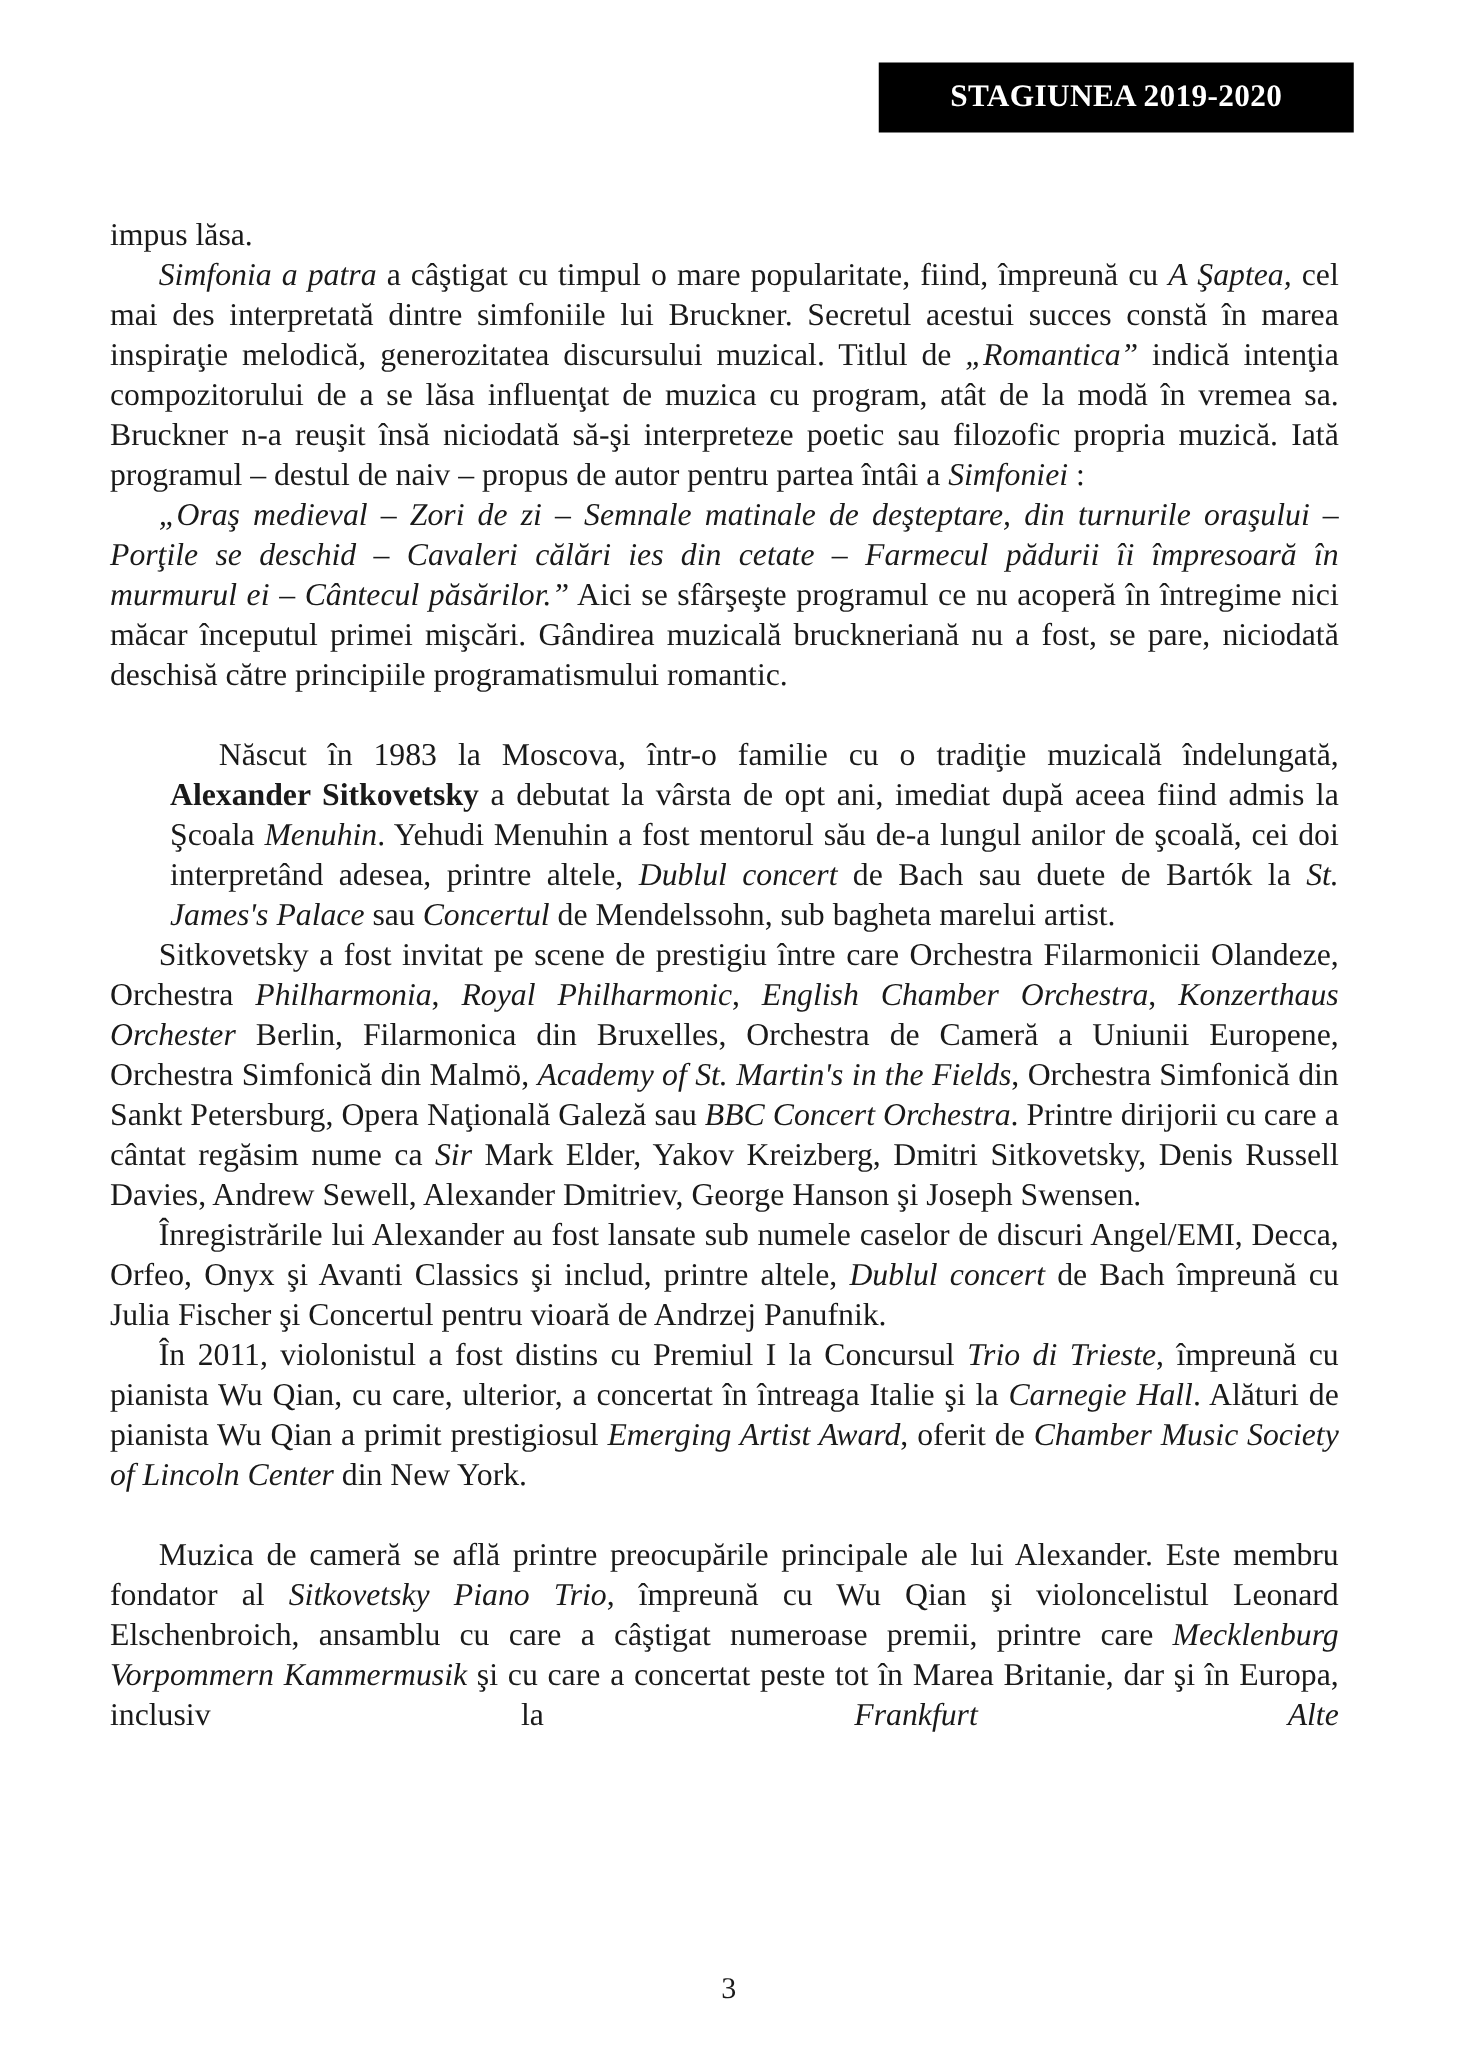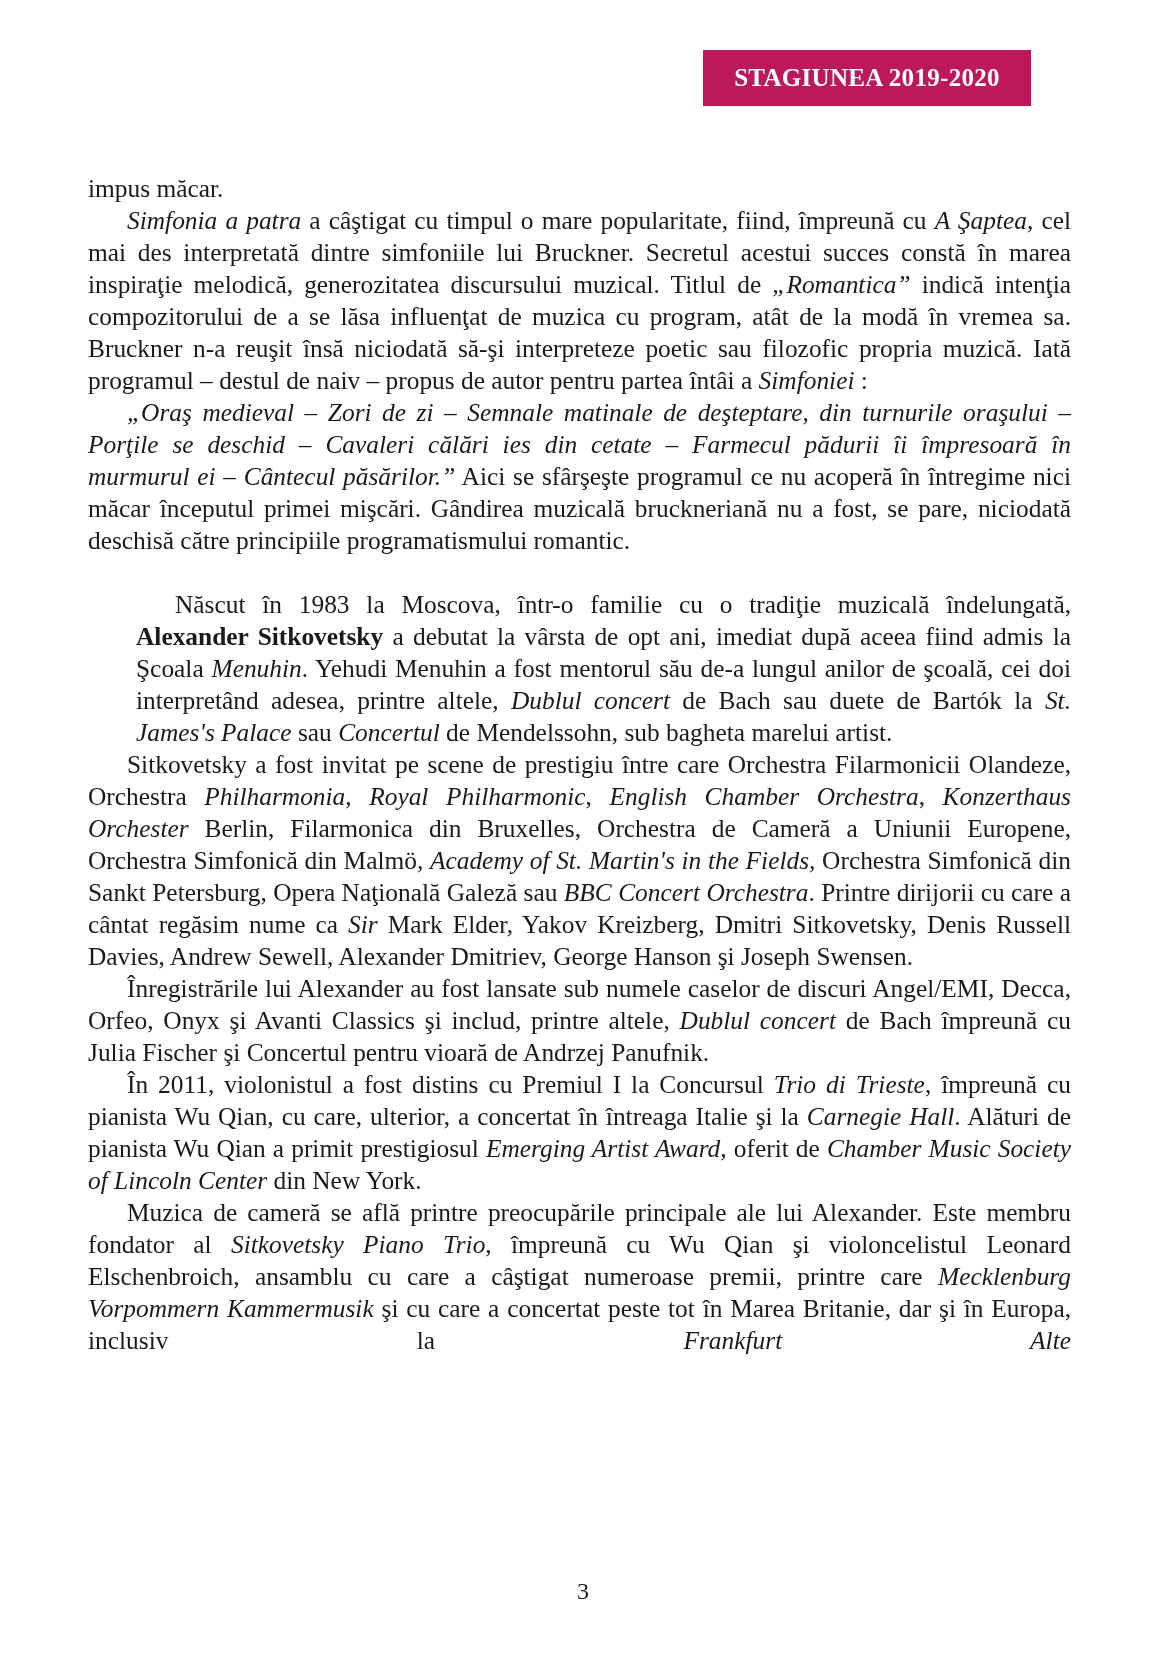--- a/index.html
+++ b/index.html
@@ -12,23 +12,23 @@
     height: 1654px;
     position: relative;
     overflow: hidden;
     font-family: "Liberation Serif", "DejaVu Serif", serif;
     color: #1a1a1a;
   }
   .header-badge {
     position: absolute;
     left: 703px;
     top: 50px;
-    width: 328px;
+    width: 380px;
     height: 56px;
-    background: #be185d;
+    background: #000000;
     display: flex;
     align-items: center;
     justify-content: center;
   }
   .header-badge span {
     color: #ffffff;
     font-family: "Liberation Serif", "DejaVu Serif", serif;
     font-weight: bold;
     font-size: 25px;
     letter-spacing: 0.3px;
@@ -48,20 +48,21 @@
   }
   .content p.noindent {
     text-indent: 0;
   }
   .content p.gap {
     margin-top: 32px;
     margin-left: 48px;
   }
   .content p.last {
     text-align-last: justify;
+    margin-top: 32px;
   }
   .content i { font-style: italic; }
   .content b { font-weight: bold; }
   .page-number {
     position: absolute;
     left: 0;
     width: 1166px;
     top: 1578px;
     text-align: center;
     font-size: 24px;
@@ -69,21 +70,21 @@
   }
 </style>
 </head>
 <body>
 
 <div class="header-badge">
   <span>STAGIUNEA 2019-2020</span>
 </div>
 
 <div class="content">
-  <p class="noindent"><span>impus măcar.</span></p>
+  <p class="noindent"><span>impus lăsa.</span></p>
   <p><i>Simfonia a patra</i><span> a câştigat cu timpul o mare popularitate, fiind, împreună cu </span><i>A Şaptea,</i><span> cel mai des interpretată dintre simfoniile lui Bruckner. Secretul acestui succes constă în marea inspiraţie melodică, generozitatea discursului muzical. Titlul de </span><i>„Romantica”</i><span> indică intenţia compozitorului de a se lăsa influenţat de muzica cu program, atât de la modă în vremea sa. Bruckner n-a reuşit însă niciodată să-şi interpreteze poetic sau filozofic propria muzică. Iată programul – destul de naiv – propus de autor pentru partea întâi a </span><i>Simfoniei</i><span> :</span></p>
   <p><i>„Oraş medieval – Zori de zi – Semnale matinale de deşteptare, din turnurile oraşului – Porţile se deschid – Cavaleri călări ies din cetate – Farmecul pădurii îi împresoară în murmurul ei – Cântecul păsărilor.”</i><span> Aici se sfârşeşte programul ce nu acoperă în întregime nici măcar începutul primei mişcări. Gândirea muzicală bruckneriană nu a fost, se pare, niciodată deschisă către principiile programatismului romantic.</span></p>
   <p class="gap"><span>Născut în 1983 la Moscova, într-o familie cu o tradiţie muzicală îndelungată, </span><b>Alexander Sitkovetsky</b><span> a debutat la vârsta de opt ani, imediat după aceea fiind admis la Şcoala </span><i>Menuhin</i><span>. Yehudi Menuhin a fost mentorul său de-a lungul anilor de şcoală, cei doi interpretând adesea, printre altele, </span><i>Dublul concert</i><span> de Bach sau duete de Bartók la </span><i>St. James's Palace</i><span> sau </span><i>Concertul</i><span> de Mendelssohn, sub bagheta marelui artist.</span></p>
   <p><span>Sitkovetsky a fost invitat pe scene de prestigiu între care Orchestra Filarmonicii Olandeze, Orchestra </span><i>Philharmonia</i><span>, </span><i>Royal Philharmonic</i><span>, </span><i>English Chamber Orchestra</i><span>, </span><i>Konzerthaus Orchester</i><span> Berlin, Filarmonica din Bruxelles, Orchestra de Cameră a Uniunii Europene, Orchestra Simfonică din Malmö, </span><i>Academy of St. Martin's in the Fields</i><span>, Orchestra Simfonică din Sankt Petersburg, Opera Naţională Galeză sau </span><i>BBC Concert Orchestra</i><span>. Printre dirijorii cu care a cântat regăsim nume ca </span><i>Sir</i><span> Mark Elder, Yakov Kreizberg, Dmitri Sitkovetsky, Denis Russell Davies, Andrew Sewell, Alexander Dmitriev, George Hanson şi Joseph Swensen.</span></p>
   <p><span>Înregistrările lui Alexander au fost lansate sub numele caselor de discuri Angel/EMI, Decca, Orfeo, Onyx şi Avanti Classics şi includ, printre altele, </span><i>Dublul concert</i><span> de Bach împreună cu Julia Fischer şi Concertul pentru vioară de Andrzej Panufnik.</span></p>
   <p><span>În 2011, violonistul a fost distins cu Premiul I la Concursul </span><i>Trio di Trieste</i><span>, împreună cu pianista Wu Qian, cu care, ulterior, a concertat în întreaga Italie şi la </span><i>Carnegie Hall</i><span>. Alături de pianista Wu Qian a primit prestigiosul </span><i>Emerging Artist Award</i><span>, oferit de </span><i>Chamber Music Society of Lincoln Center</i><span> din New York.</span></p>
   <p class="last"><span>Muzica de cameră se află printre preocupările principale ale lui Alexander. Este membru fondator al </span><i>Sitkovetsky Piano Trio</i><span>, împreună cu Wu Qian şi violoncelistul Leonard Elschenbroich, ansamblu cu care a câştigat numeroase premii, printre care </span><i>Mecklenburg Vorpommern Kammermusik</i><span> şi cu care a concertat peste tot în Marea Britanie, dar şi în Europa, inclusiv la </span><i>Frankfurt Alte</i></p>
 </div>
 
 <div class="page-number">3</div>

